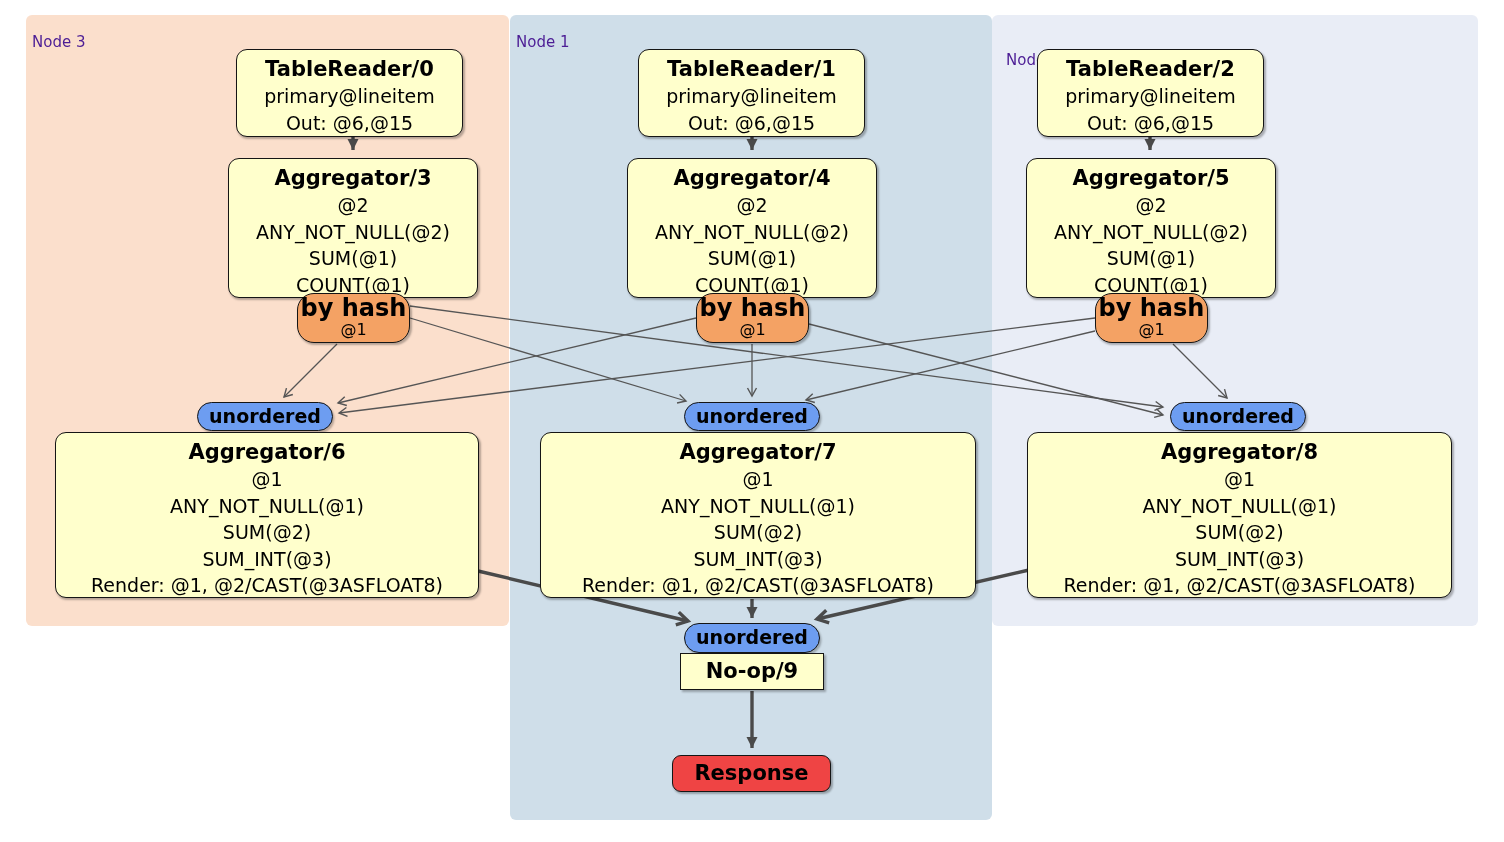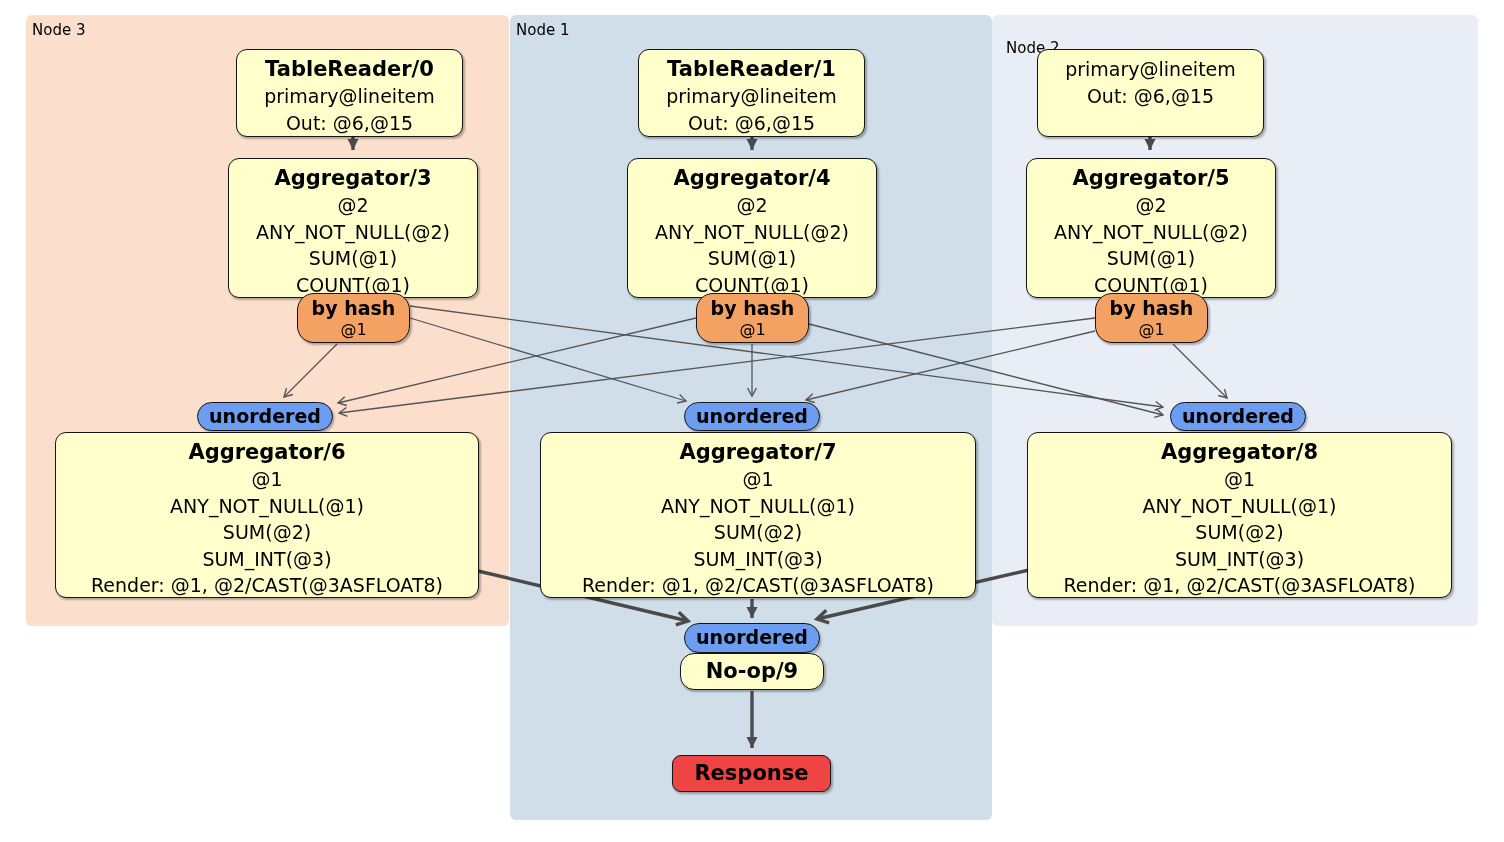--- a/index.html
+++ b/index.html
@@ -1,35 +1,35 @@
 <!DOCTYPE html>
 <html><head>
 <meta charset="utf-8">
 <style>
   html,body{margin:0;padding:0;background:#ffffff;}
   #canvas{
     position:relative;width:1504px;height:842px;background:#ffffff;overflow:hidden;
     font-family:"DejaVu Sans","Liberation Sans",sans-serif;color:#000;
   }
   .panel{position:absolute;border-radius:6px;}
-  .panel-label{position:absolute;font-size:15px;line-height:18px;color:#000000;white-space:nowrap;}
+  .panel-label{position:absolute;font-size:15px;line-height:18px;color:#4c1d95;white-space:nowrap;margin-top:12px;}
   .edges{position:absolute;left:0;top:0;width:1504px;height:842px;}
   .pbox{
     position:absolute;box-sizing:border-box;background:#ffffcc;border:1.5px solid #151515;
     border-radius:11px;text-align:center;padding-top:6px;
     box-shadow:1.5px 2px 2px rgba(0,0,0,0.28);
   }
   .pbox .title{font-weight:bold;font-size:21px;line-height:27px;white-space:nowrap;}
   .pbox .line{font-size:19px;line-height:26.5px;white-space:nowrap;}
   .router{
     position:absolute;box-sizing:border-box;background:#f4a264;border:1.5px solid #151515;
     border-radius:17px;text-align:center;padding-top:3px;
     box-shadow:1.5px 2px 2px rgba(0,0,0,0.28);
   }
-  .router .title{font-weight:bold;font-size:19px;line-height:23px;white-space:nowrap;}
+  .router .title{font-weight:bold;font-size:24px;line-height:23px;white-space:nowrap;}
   .router .sub{font-size:16px;line-height:19px;white-space:nowrap;}
   .sync{
     position:absolute;box-sizing:border-box;background:#6d9df1;border:1.5px solid #151515;
     border-radius:15px;text-align:center;font-weight:bold;font-size:19px;line-height:27px;
     white-space:nowrap;box-shadow:1.5px 2px 2px rgba(0,0,0,0.25);
   }
   .mini{padding-top:2px;}
   .mini .title{font-size:21px;line-height:31px;}
 </style>
 </head>
@@ -83,20 +83,21 @@
     <div class="title">TableReader/0</div>
     <div class="line">primary@lineitem</div>
     <div class="line">Out: @6,@15</div>
   </div>
   <div class="pbox" style="left: 638px; top: 49px; width: 227px; height: 88px; background-color: rgb(255, 255, 204);">
     <div class="title">TableReader/1</div>
     <div class="line">primary@lineitem</div>
     <div class="line">Out: @6,@15</div>
   </div>
   <div class="pbox" style="left: 1037px; top: 49px; width: 227px; height: 88px; background-color: rgb(255, 255, 204);">
+    <div class="title">TableReader/2</div>
     <div class="line">primary@lineitem</div>
     <div class="line">Out: @6,@15</div>
   </div>
 
   <div class="pbox" style="left: 228px; top: 158px; width: 250px; height: 140px; background-color: rgb(255, 255, 204);">
     <div class="title">Aggregator/3</div>
     <div class="line">@2</div>
     <div class="line">ANY_NOT_NULL(@2)</div>
     <div class="line">SUM(@1)</div>
     <div class="line">COUNT(@1)</div>
@@ -152,20 +153,20 @@
   <div class="pbox" style="left: 1027px; top: 432px; width: 425px; height: 166px; background-color: rgb(255, 255, 204);">
     <div class="title">Aggregator/8</div>
     <div class="line">@1</div>
     <div class="line">ANY_NOT_NULL(@1)</div>
     <div class="line">SUM(@2)</div>
     <div class="line">SUM_INT(@3)</div>
     <div class="line">Render: @1, @2/CAST(@3ASFLOAT8)</div>
   </div>
 
   <div class="sync" style="left: 684px; top: 623px; width: 136px; height: 30px; background-color: rgb(109, 157, 241);">unordered</div>
-  <div class="pbox mini" style="left: 680px; top: 653px; width: 144px; height: 37px; border-radius: 14px; background-color: rgb(255, 255, 204);">
+  <div class="pbox mini" style="left: 680px; top: 653px; width: 144px; height: 37px; border-radius: 0; background-color: rgb(255, 255, 204);">
     <div class="title">No-op/9</div>
   </div>
   <div class="pbox mini" style="left: 672px; top: 755px; width: 159px; height: 37px; border-radius: 9px; background-color: #ef4444;">
     <div class="title">Response</div>
   </div>
 
 </div>
 
 </body></html>

